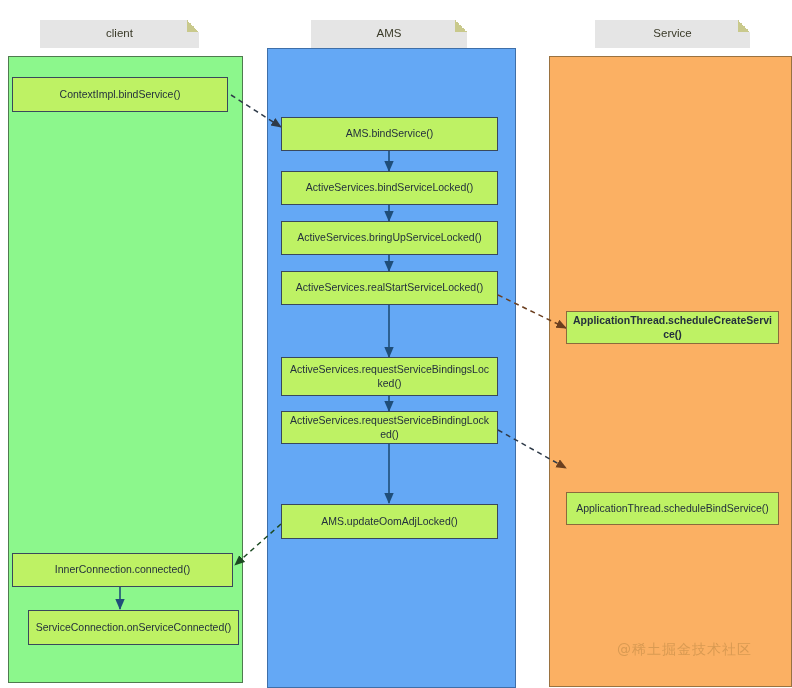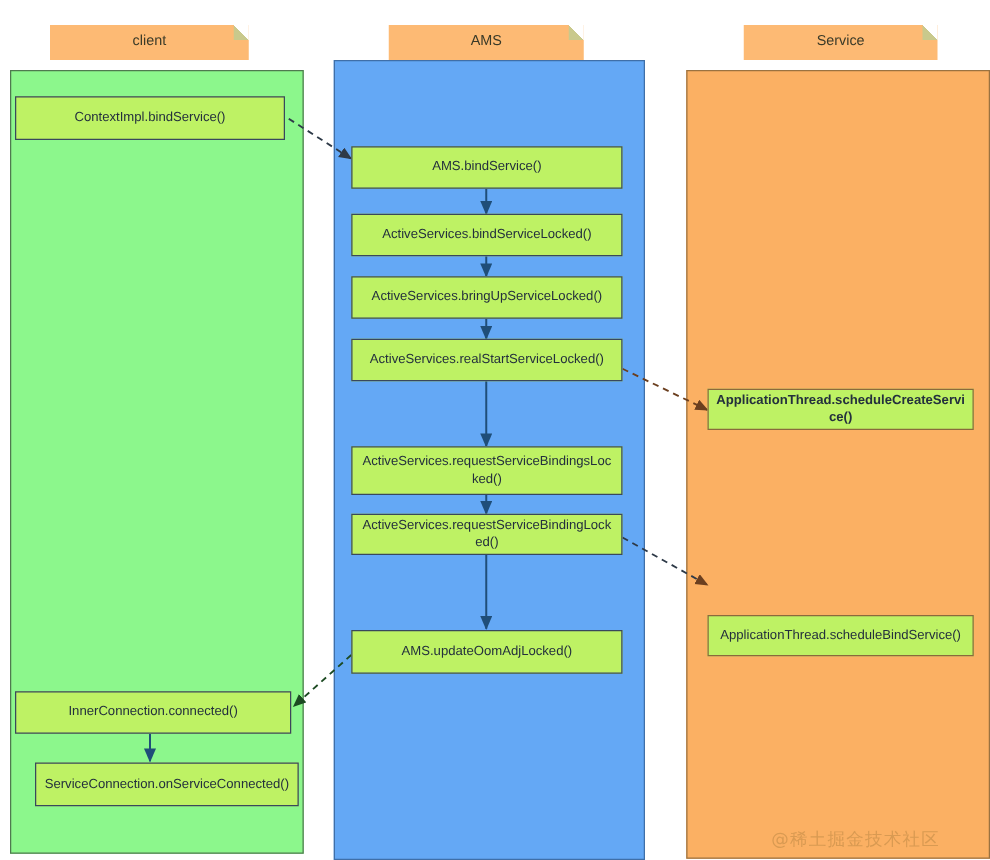--- a/index.html
+++ b/index.html
@@ -17,21 +17,21 @@
   #canvas {
     position: absolute;
     left: 0; top: 0;
     width: 792px;
     height: 688px;
   }
 
   
   .lane-tab {
     position: absolute;
-    background: #fdba74;
+    background: #e5e5e5;
     color: #3a3a28;
     font-size: 11.5px;
     line-height: 1;
     display: flex;
     align-items: center;
     justify-content: center;
     box-sizing: border-box;
   }
   .lane-tab .fold {
     position: absolute;
@@ -81,21 +81,20 @@
   }
 
   
   .watermark {
     position: absolute;
     color: #d99a52;
     font-size: 14px;
     letter-spacing: 1px;
     white-space: nowrap;
     font-family: "DejaVu Sans", "Liberation Sans", sans-serif;
-    margin-top: 22px;
   }
 </style>
 </head>
 <body>
 
 <div id="canvas">
 
   <div class="lane-tab" style="left:40px; top:20px; width:159px; height:28px;">
     <span class="lane-tab-label">client</span>
     <span class="fold"></span>

